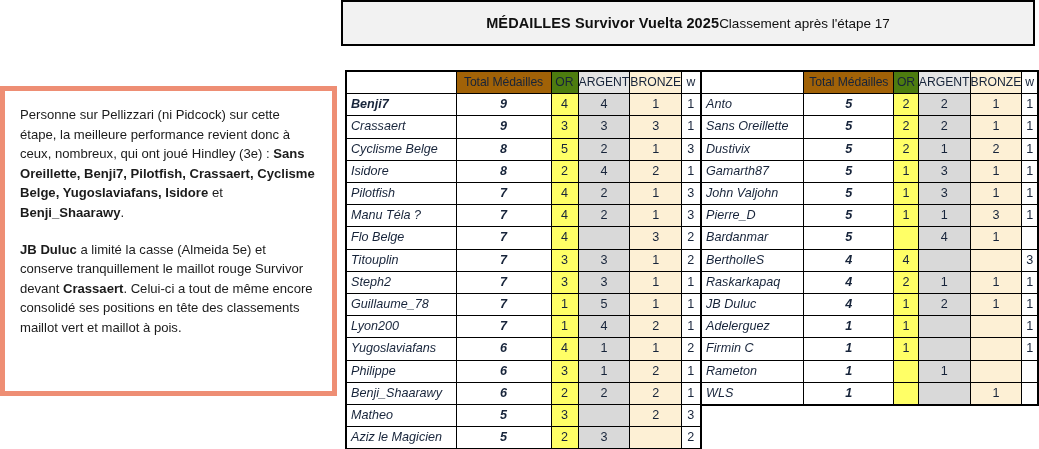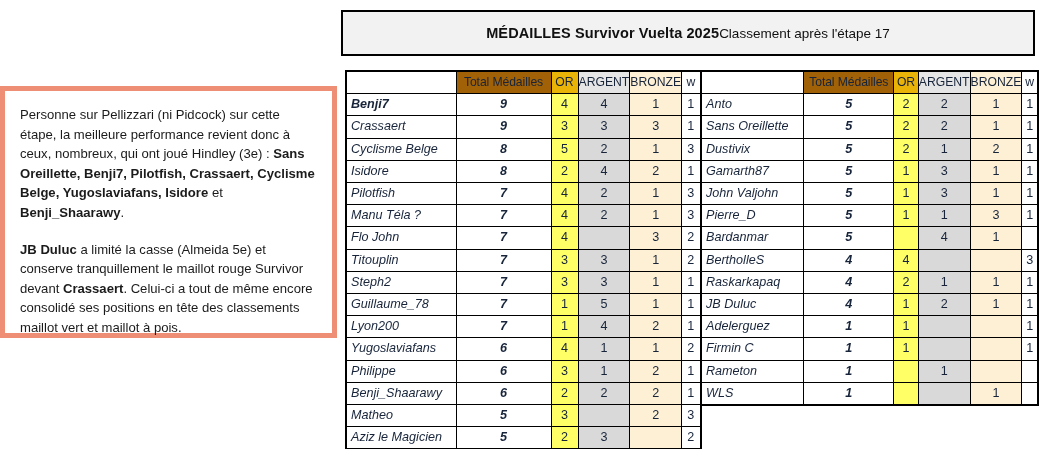--- a/index.html
+++ b/index.html
@@ -12,21 +12,21 @@
     height: 449px;
     position: relative;
     font-family: "Liberation Sans", sans-serif;
     overflow: hidden;
   }
 
   
   #title-banner {
     position: absolute;
     left: 341px;
-    top: 10px;
+    top: 0;
     width: 694px;
     height: 46px;
     box-sizing: border-box;
     border: 2px solid #000000;
     background: #f2f2f2;
     display: flex;
     align-items: center;
     justify-content: center;
   }
   #title-banner .t-main {
@@ -41,21 +41,21 @@
     color: #111111;
     margin-left: 0;
   }
 
   
   #commentary-box {
     position: absolute;
     left: 0px;
     top: 86px;
     width: 337px;
-    height: 252px;
+    height: 310px;
     box-sizing: border-box;
     border: 5px solid #ee8e74;
     background: #ffffff;
     padding: 14px 15px 10px 15px;
   }
   #commentary-box .para {
     font-size: 13.1px;
     line-height: 19.6px;
     color: #1b1b1b;
   }
@@ -89,21 +89,21 @@
   .c-total { width: 95px;  text-align: center; }
   .c-or    { width: 27px;  text-align: center; }
   .c-arg   { width: 47px;  text-align: center; }
   .c-bro   { width: 47px;  text-align: center; }
   .c-w     { width: 19px;  text-align: center; }
 
   
   .hdr td { font-size: 12.2px; text-align: center; background: #ffffff; }
   .hdr .c-name  { background: #ffffff; }
   .hdr .c-total { background: #a16207; letter-spacing: -0.1px; }
-  .hdr .c-or    { background: #eab308; }
+  .hdr .c-or    { background: #4d7c0f; }
   .hdr .c-arg   { background: #e5e5e5; }
   .hdr .c-bro   { background: #fdf0d5; }
   .hdr .c-w     { background: #ffffff; }
 
   
   tbody .c-name  { background: #ffffff; font-style: italic; }
   tbody .c-total { background: #ffffff; font-weight: bold; font-style: italic; }
   tbody .c-or    { background: #ffff66; }
   tbody .c-arg   { background: #d9d9d9; }
   tbody .c-bro   { background: #fdf0d5; }
@@ -185,21 +185,21 @@
       </tr>
       <tr>
         <td class="c-name">Manu Téla ?</td>
         <td class="c-total">7</td>
         <td class="c-or">4</td>
         <td class="c-arg">2</td>
         <td class="c-bro">1</td>
         <td class="c-w">3</td>
       </tr>
       <tr>
-        <td class="c-name">Flo John</td>
+        <td class="c-name">Flo Belge</td>
         <td class="c-total">7</td>
         <td class="c-or">4</td>
         <td class="c-arg"></td>
         <td class="c-bro">3</td>
         <td class="c-w">2</td>
       </tr>
       <tr>
         <td class="c-name">Titouplin</td>
         <td class="c-total">7</td>
         <td class="c-or">3</td>

